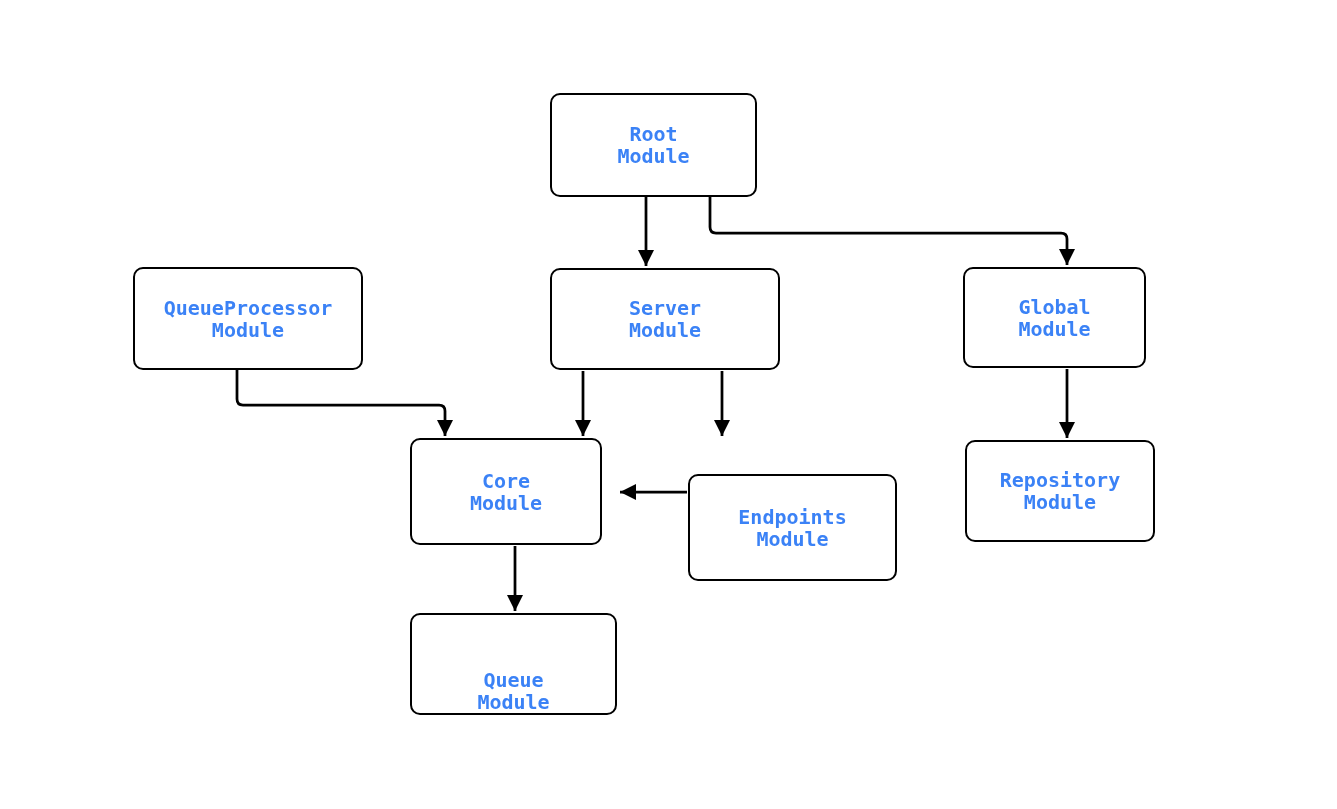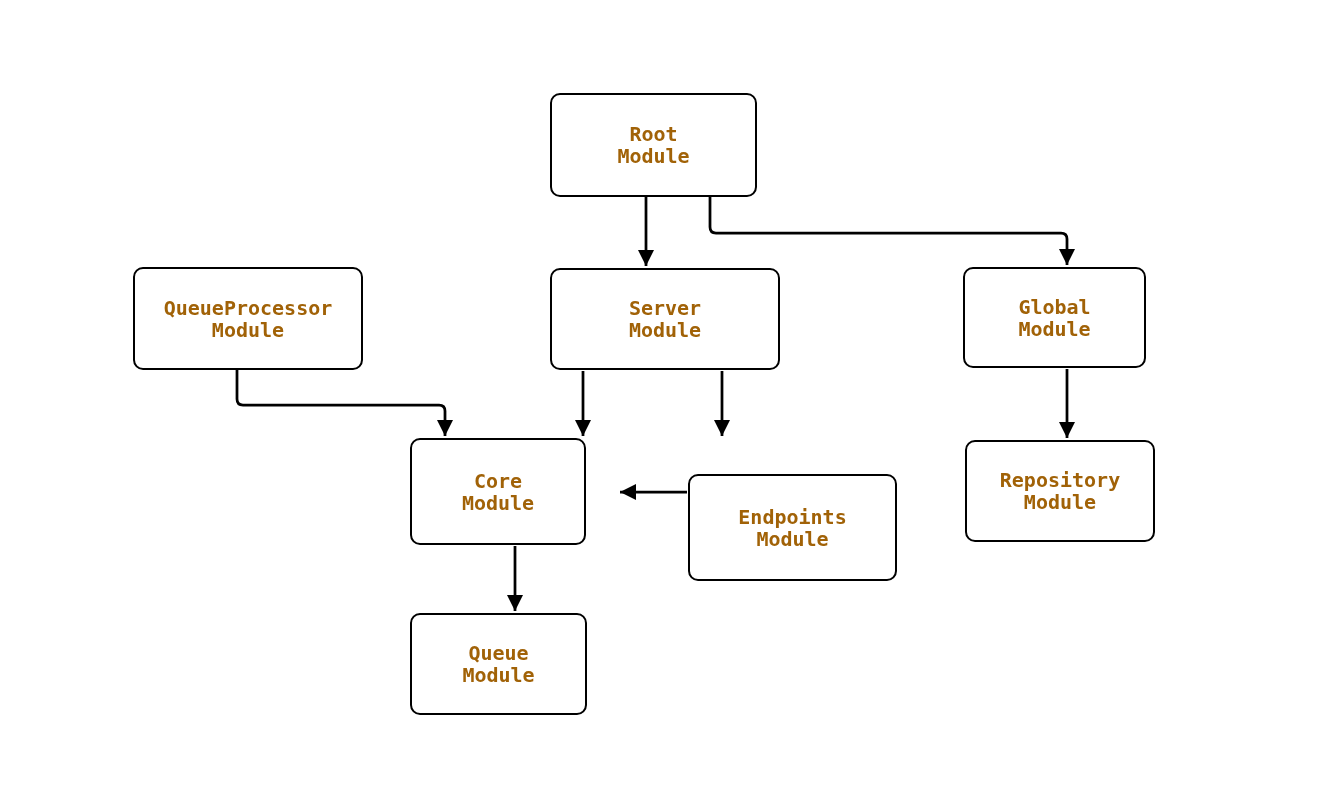--- a/index.html
+++ b/index.html
@@ -30,32 +30,32 @@
     border-radius: 10px;
     display: flex;
     align-items: center;
     justify-content: center;
     text-align: center;
   }
   .node-label {
     font-size: 20px;
     font-weight: bold;
     line-height: 22px;
-    color: #a16207;
+    color: #3b82f6;
     white-space: pre-line;
   }
   
   .n-root           { left: 550px; top:  93px; width: 207px; height: 104px; }
   .n-server         { left: 550px; top: 268px; width: 230px; height: 102px; }
   .n-global         { left: 963px; top: 267px; width: 183px; height: 101px; }
   .n-queueprocessor { left: 133px; top: 267px; width: 230px; height: 103px; }
-  .n-core           { left: 410px; top: 438px; width: 176px; height: 107px; }
+  .n-core           { left: 410px; top: 438px; width: 192px; height: 107px; }
   .n-endpoints      { left: 688px; top: 438px; width: 209px; height: 107px; margin-top: 36px; }
   .n-repository     { left: 965px; top: 440px; width: 190px; height: 102px; }
-  .n-queue          { left: 410px; top: 613px; width: 177px; height: 102px; }
+  .n-queue          { left: 410px; top: 613px; width: 207px; height: 102px; align-items: flex-end; }
 
   .edge {
     fill: none;
     stroke: #000000;
     stroke-width: 2.75px;
   }
 </style>
 </head>
 <body>
 

